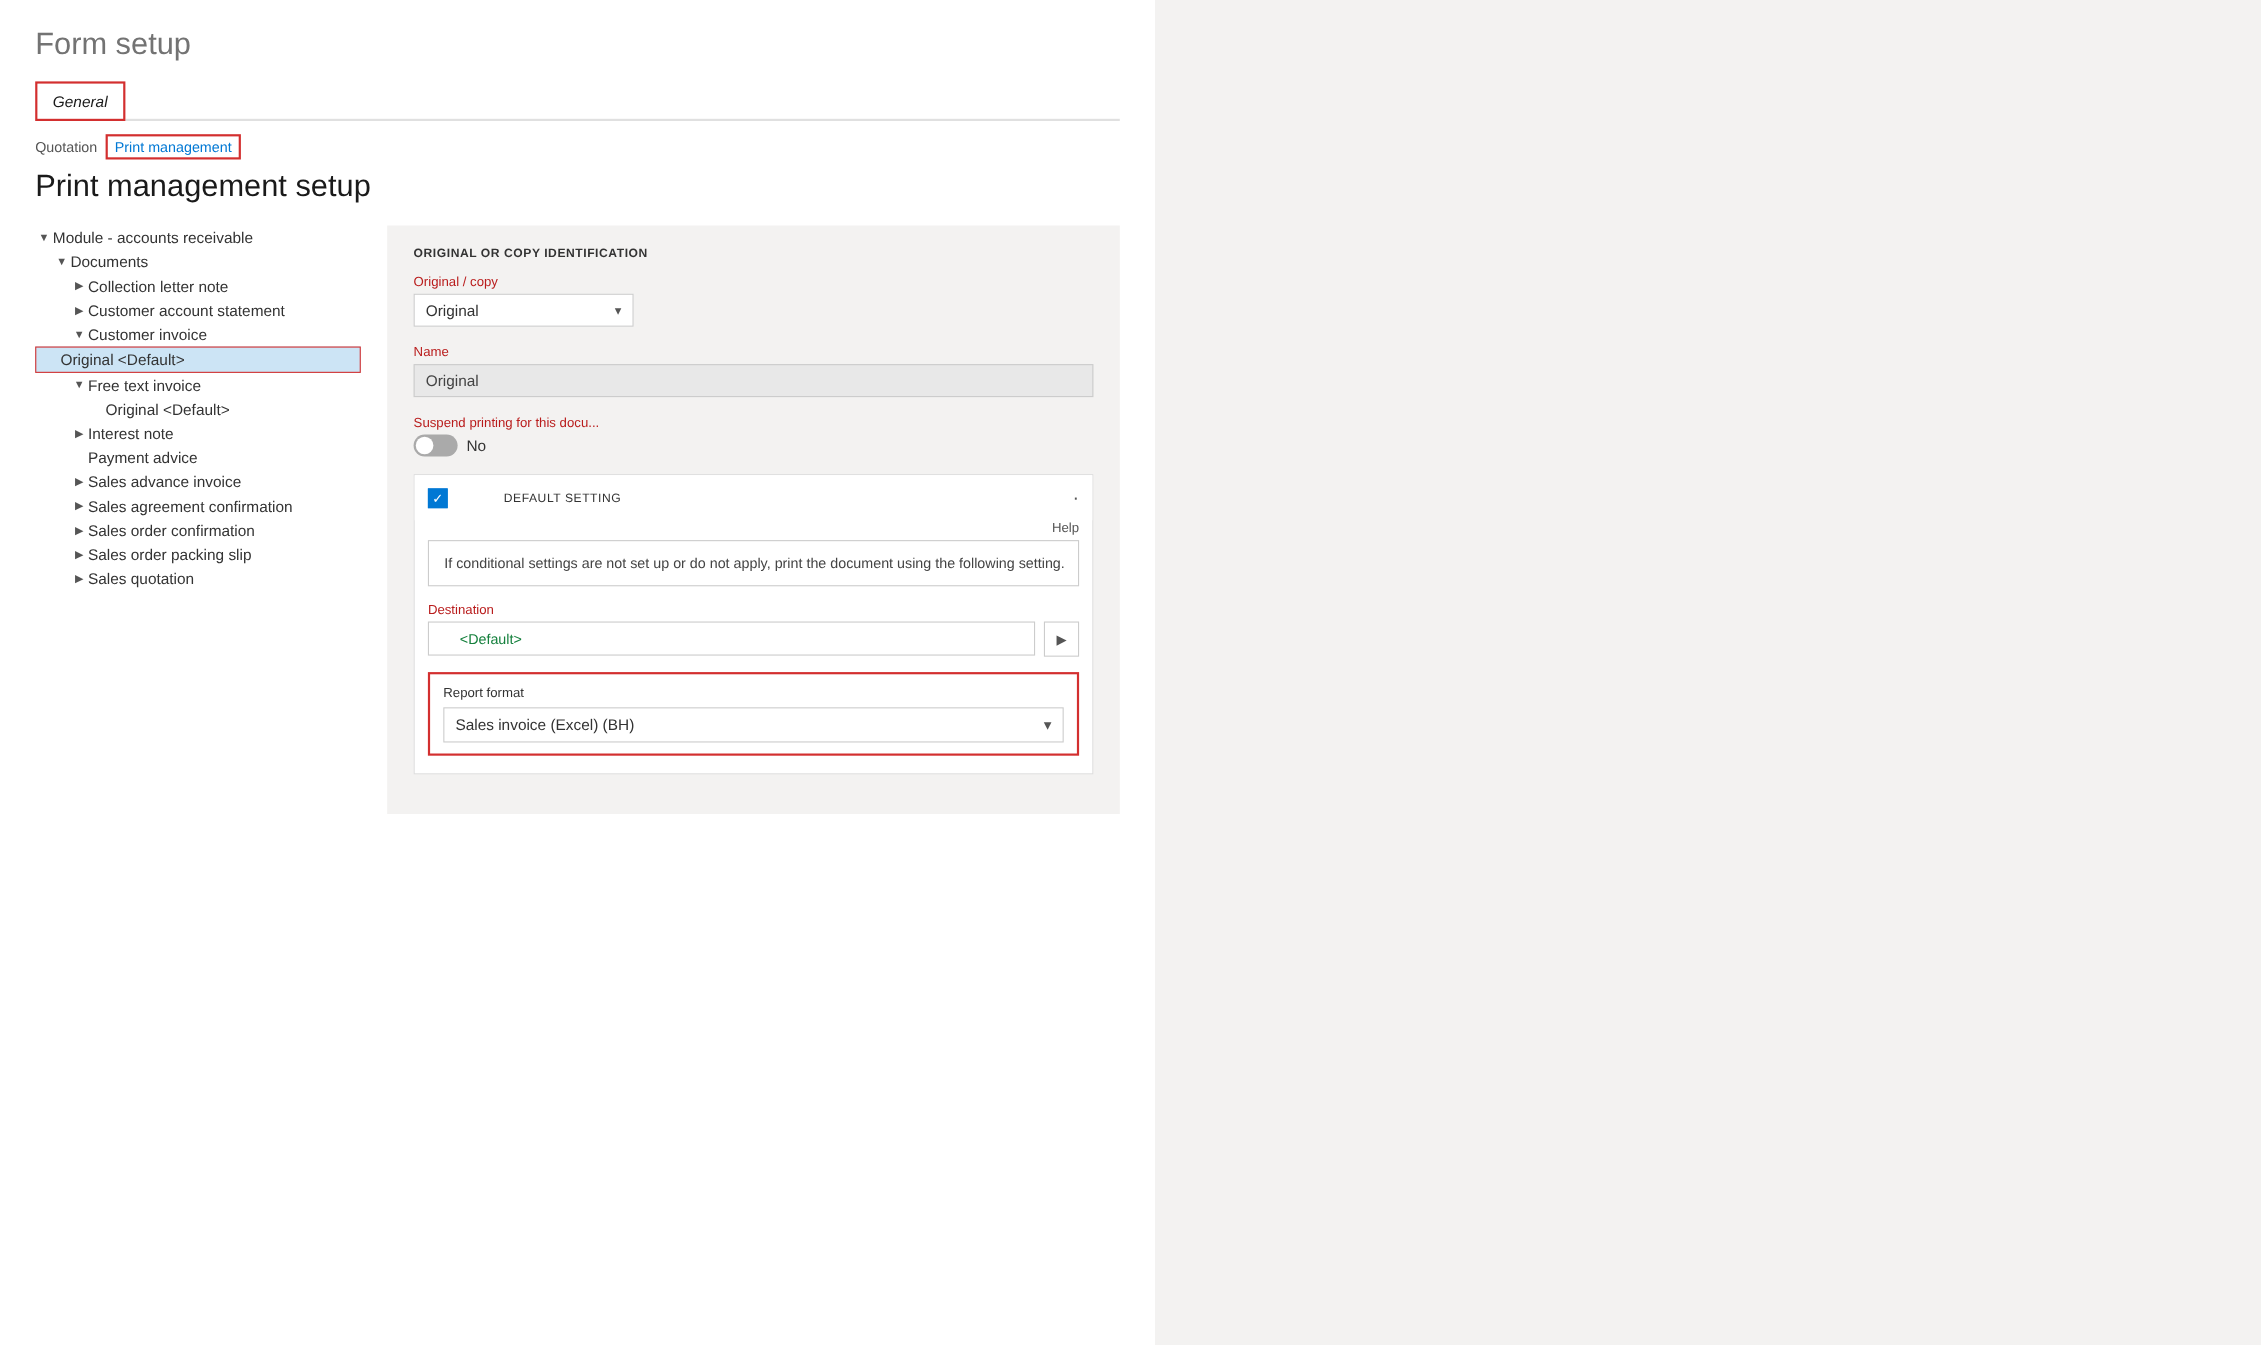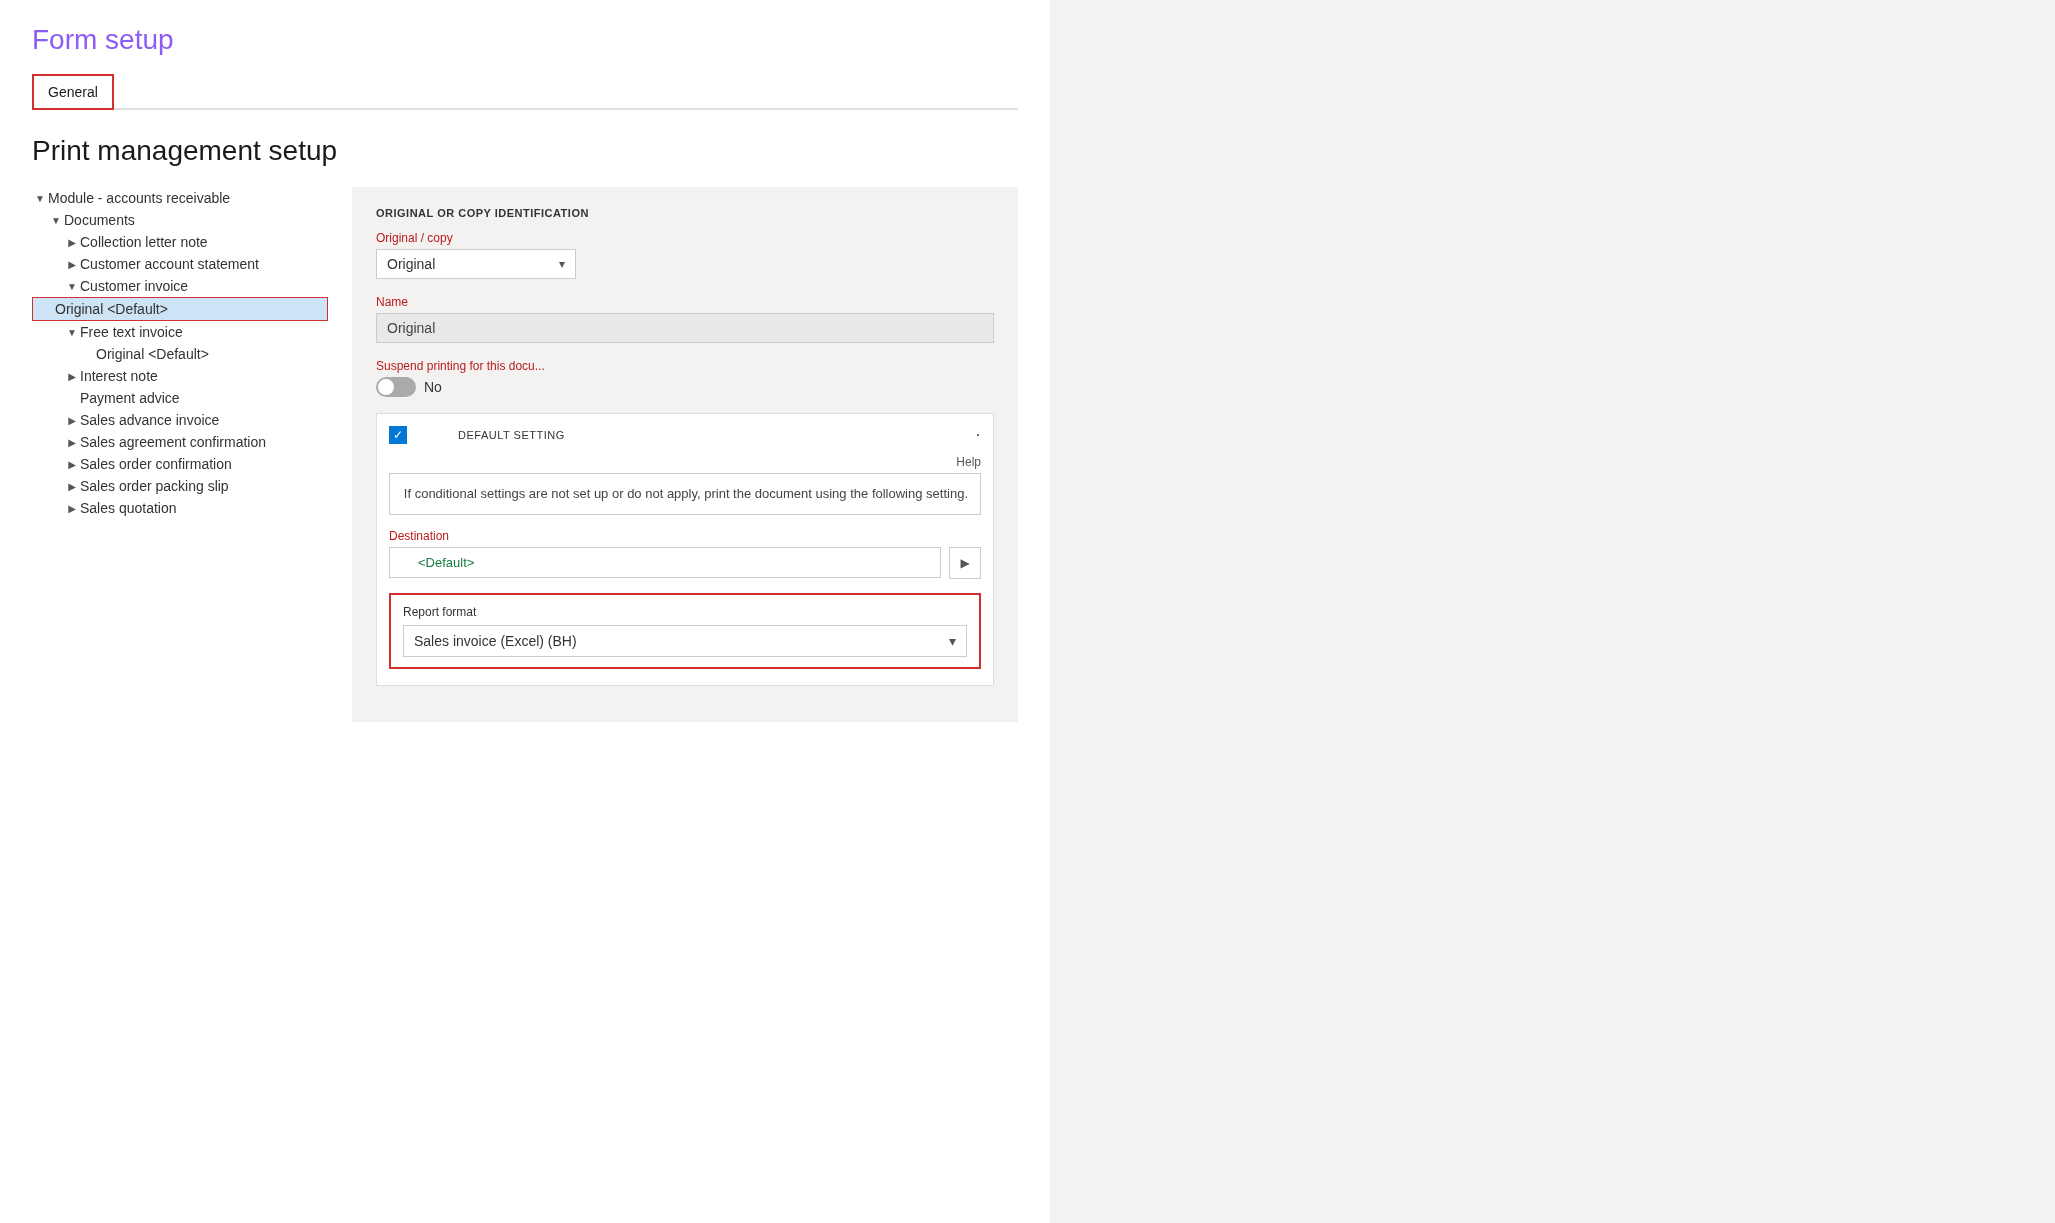--- a/index.html
+++ b/index.html
@@ -11,27 +11,28 @@
     }
     .page-container {
       background: #fff;
       min-height: 100vh;
       padding: 24px 32px;
       max-width: 1050px;
     }
     .page-title {
       font-size: 28px;
       font-weight: 300;
-      color: #8b5cf6;
+      color: #737373;
       margin-bottom: 18px;
     }
     .tab-bar {
       display: flex;
       border-bottom: 2px solid #e0e0e0;
-      margin-bottom: 25px;
+      margin-bottom: 12px;
+      font-style: italic;
     }
     .tab-item {
       padding: 8px 14px;
       font-size: 14px;
       cursor: pointer;
       border: 2px solid transparent;
       margin-bottom: -2px;
       color: #555;
     }
     .tab-item.active {
@@ -278,20 +279,24 @@
 <body>
 
 <div class="page-container">
 
   <div class="page-title">Form setup</div>
 
   <div class="tab-bar">
     <div class="tab-item active">General</div>
   </div>
 
+  <div class="breadcrumb-row">
+    <span>Quotation</span>
+    <a class="print-management-link">Print management</a>
+  </div>
 
   <div class="section-title">Print management setup</div>
 
   <div class="main-content">
 
     <div class="tree-panel">
 
       <div class="tree-item tree-indent-0">
         <span class="arrow">▼</span>
         <span class="label">Module - accounts receivable</span>

